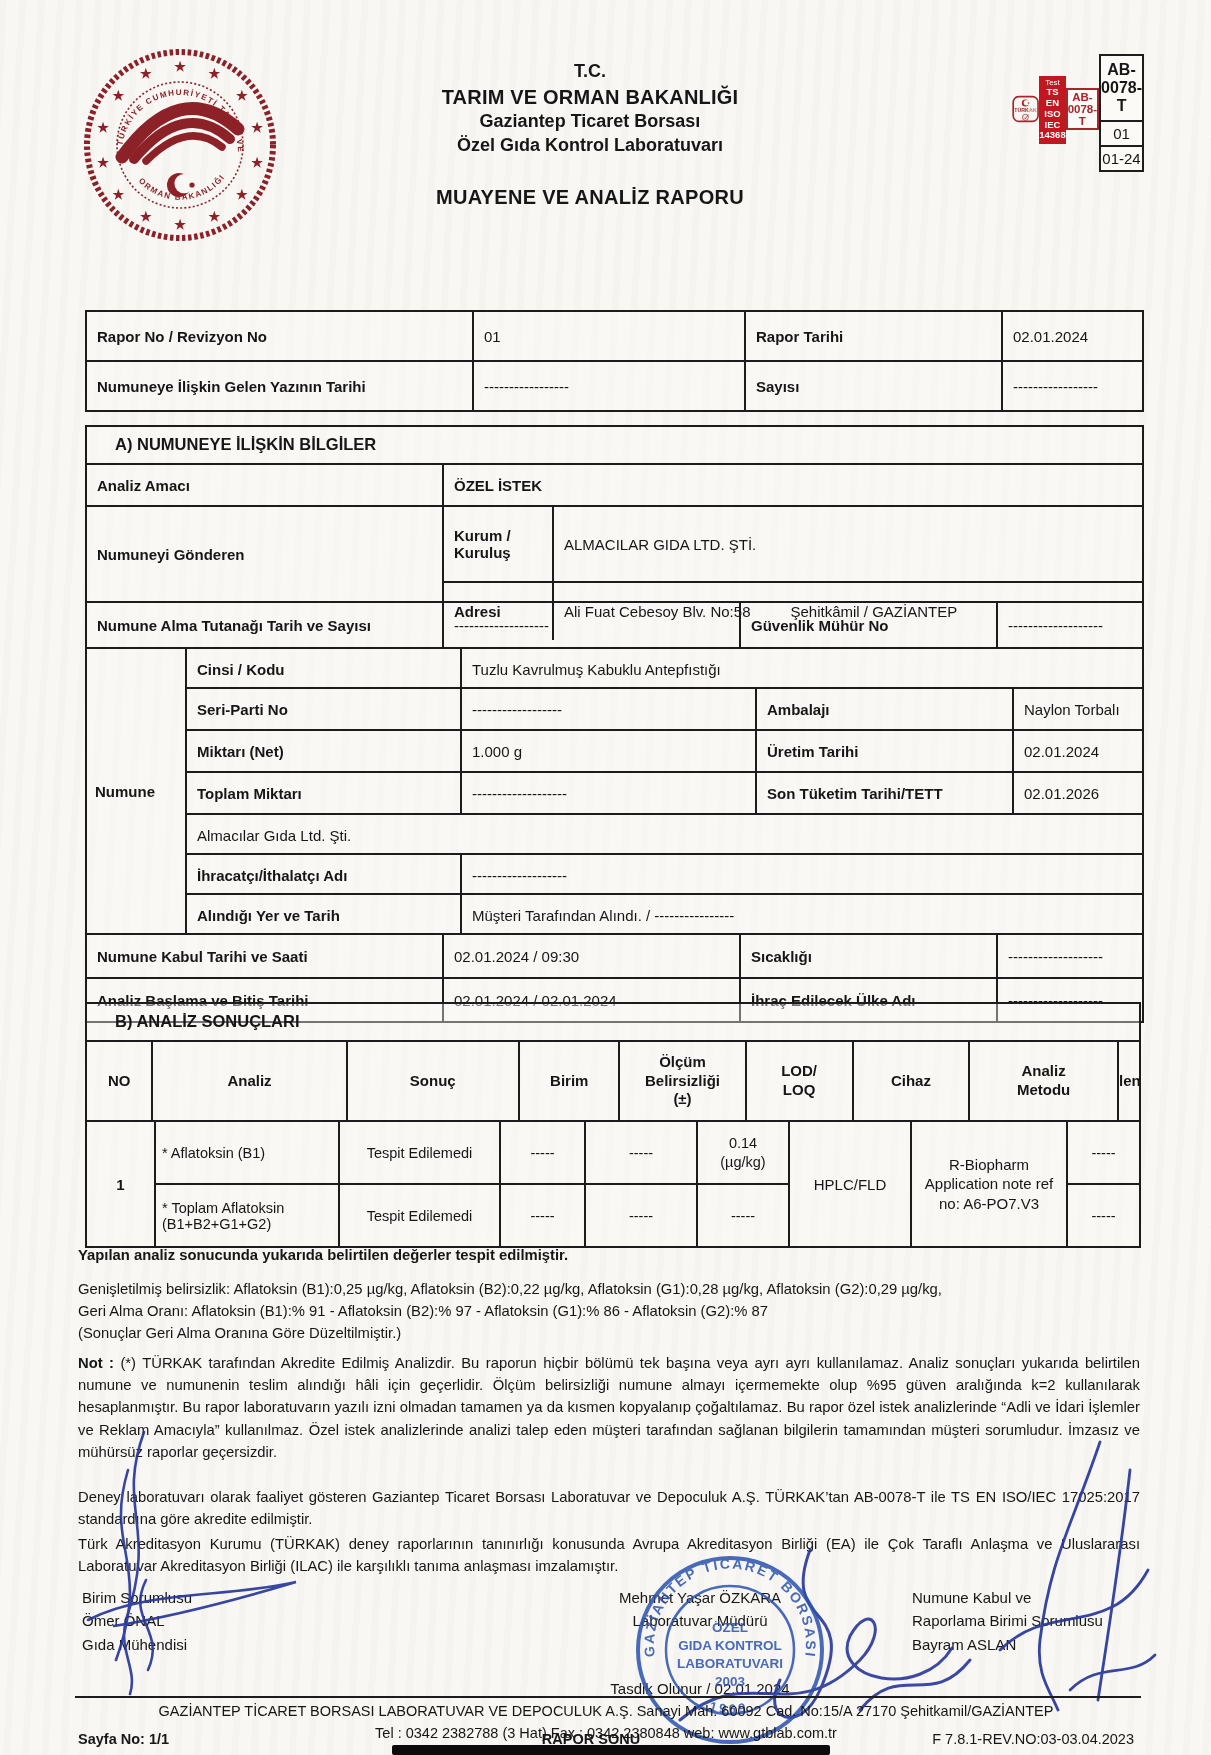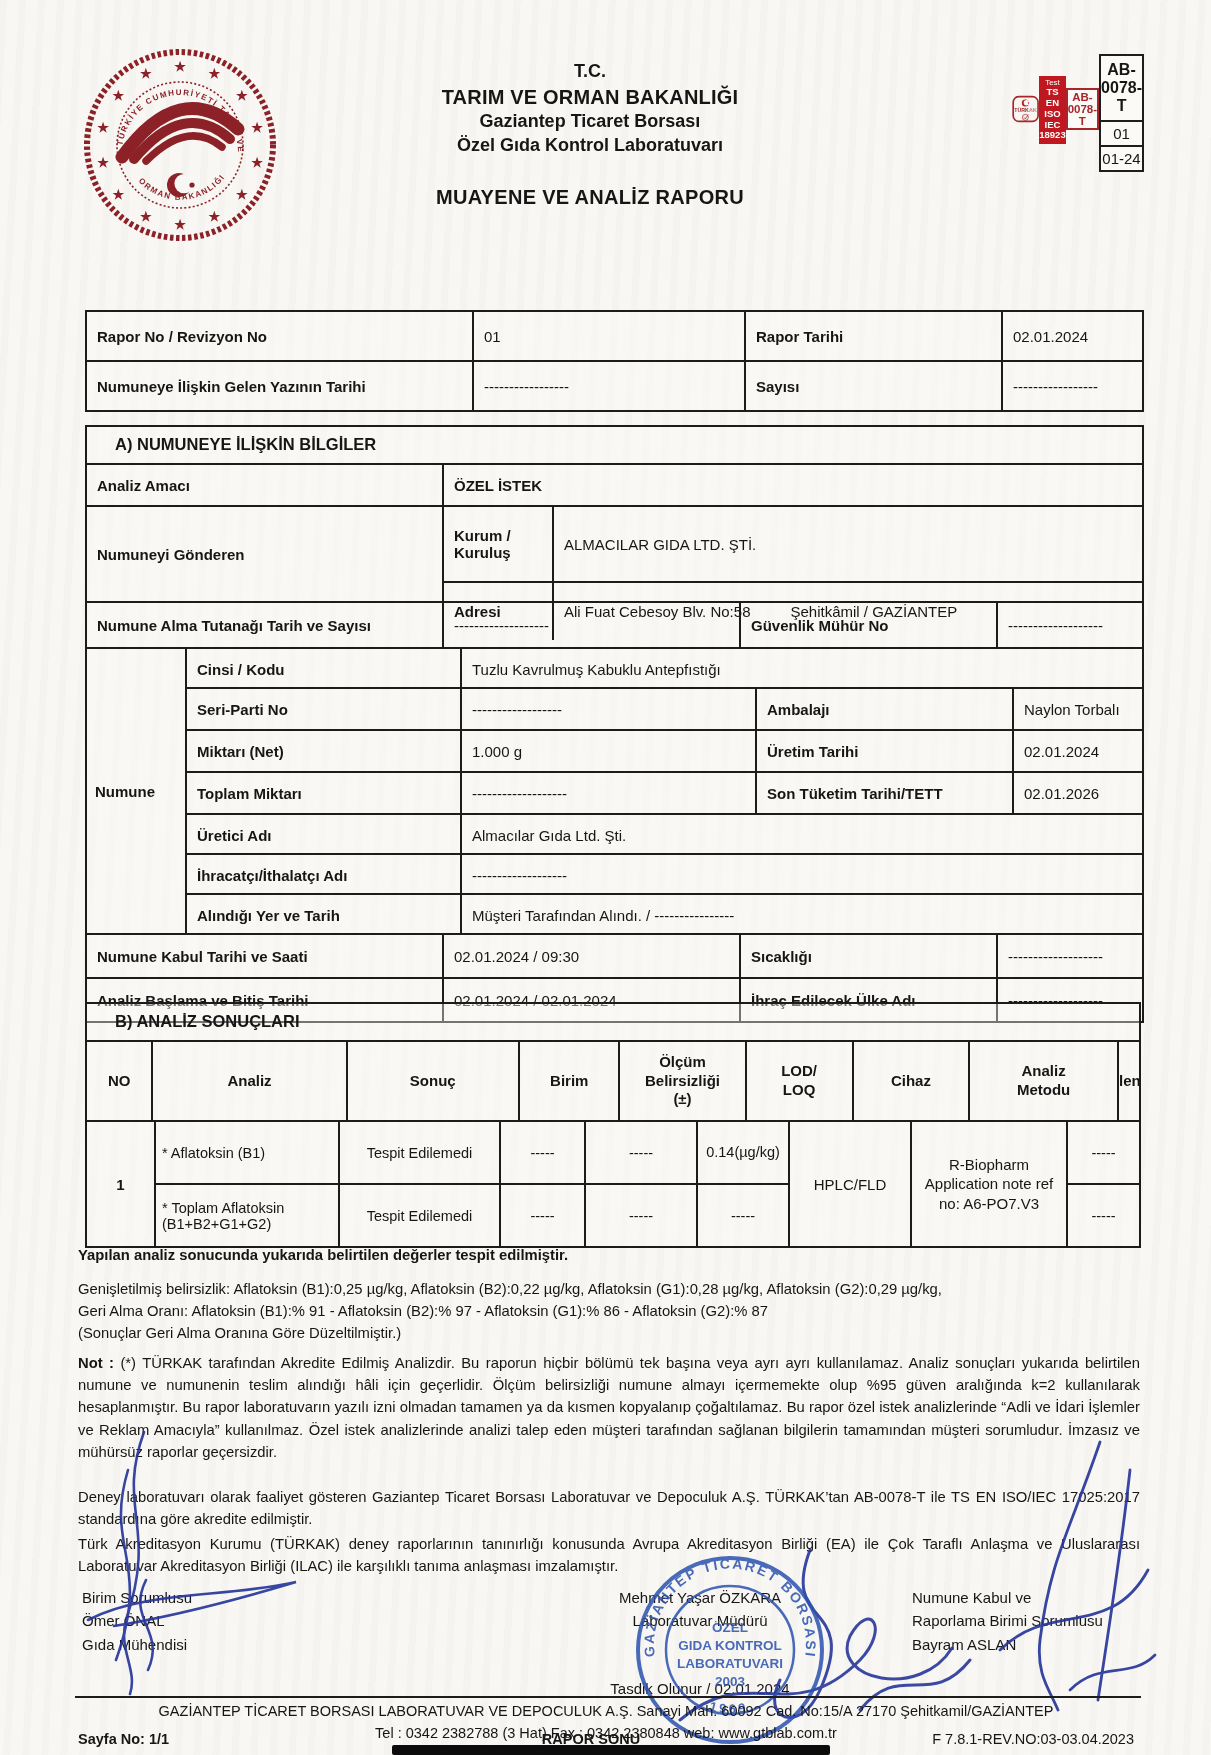--- a/index.html
+++ b/index.html
@@ -118,21 +118,21 @@
       <text x="56" y="70" font-size="22" font-weight="bold" text-anchor="middle" font-family="Liberation Sans, sans-serif">
         <tspan fill="#a6262b">TÜRK</tspan><tspan fill="#f8f7f3" stroke="#a6262b" stroke-width="1">AK</tspan>
       </text>
       <g>
         <circle cx="56" cy="91" r="12.5" fill="none" stroke="#a6262b" stroke-width="3"></circle>
         <path d="M49.5,91 l6,6 l13,-17.5" stroke="#a6262b" stroke-width="3.4" fill="none"></path>
       </g>
     </svg>
     <div class="turkak-band">
       <div class="t1">Test</div>
-      <div class="t2">TS EN ISO IEC 18923</div>
+      <div class="t2">TS EN ISO IEC 14368</div>
     </div>
     <div class="turkak-ab">AB-0078-T</div>
     <div class="mini-table">
       <div class="r">AB-0078-T</div>
       <div class="r">01</div>
       <div class="r">01-24</div>
     </div>
   </div>
 
   <div class="abs tbl" style="left:85px;top:310px;width:1055px">
@@ -200,21 +200,20 @@
           <div class="cell lab" style="width:235px">Üretim Tarihi</div>
           <div class="cell" style="flex:1">02.01.2024</div>
         </div>
         <div style="display:flex;height:40px;border-top:2px solid #1c1c1c">
           <div class="cell lab" style="width:253px;border-left:none">Toplam Miktarı</div>
           <div class="cell" style="width:273px">-------------------</div>
           <div class="cell lab" style="width:235px">Son Tüketim Tarihi/TETT</div>
           <div class="cell" style="flex:1">02.01.2026</div>
         </div>
         <div style="display:flex;height:38px;border-top:2px solid #1c1c1c">
-          <div class="cell lab" style="width:253px;border-left:none">Üretici Adı</div>
           <div class="cell" style="flex:1">Almacılar Gıda Ltd. Şti.</div>
         </div>
         <div style="display:flex;height:38px;border-top:2px solid #1c1c1c">
           <div class="cell lab" style="width:253px;border-left:none">İhracatçı/İthalatçı Adı</div>
           <div class="cell" style="flex:1">-------------------</div>
         </div>
         <div style="display:flex;height:38px;border-top:2px solid #1c1c1c">
           <div class="cell lab" style="width:253px;border-left:none">Alındığı Yer ve Tarih</div>
           <div class="cell" style="flex:1">Müşteri Tarafından Alındı. / ----------------</div>
         </div>
@@ -266,21 +265,21 @@
       </div>
       <div class="split" style="width:83px">
         <div class="sub">-----</div>
         <div class="sub">-----</div>
       </div>
       <div class="split" style="width:110px">
         <div class="sub">-----</div>
         <div class="sub">-----</div>
       </div>
       <div class="split" style="width:90px">
-        <div class="sub" style="flex-direction:row;line-height:1.25">
+        <div class="sub" style="flex-direction:column;line-height:1.25">
           <span>0.14</span>
           <span>(µg/kg)</span>
         </div>
         <div class="sub">-----</div>
       </div>
       <div class="cell bcell" style="width:100px">HPLC/FLD</div>
       <div class="cell bcell" style="width:134px;line-height:1.3">R-Biopharm Application note ref no: A6-PO7.V3</div>
       <div class="split" style="flex:1">
         <div class="sub">-----</div>
         <div class="sub">-----</div>

